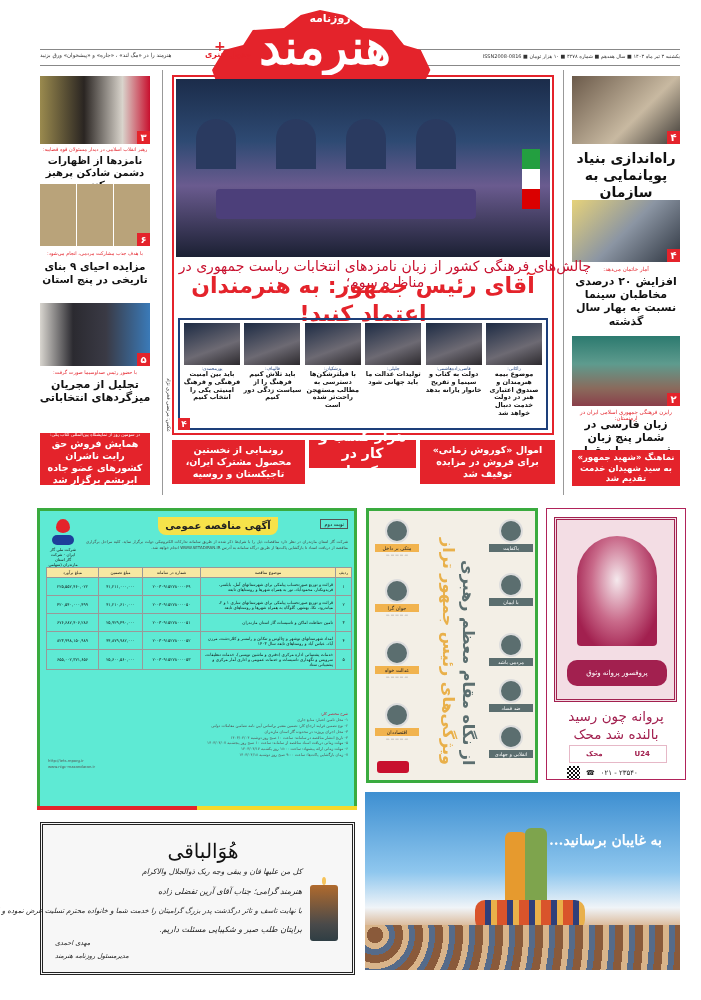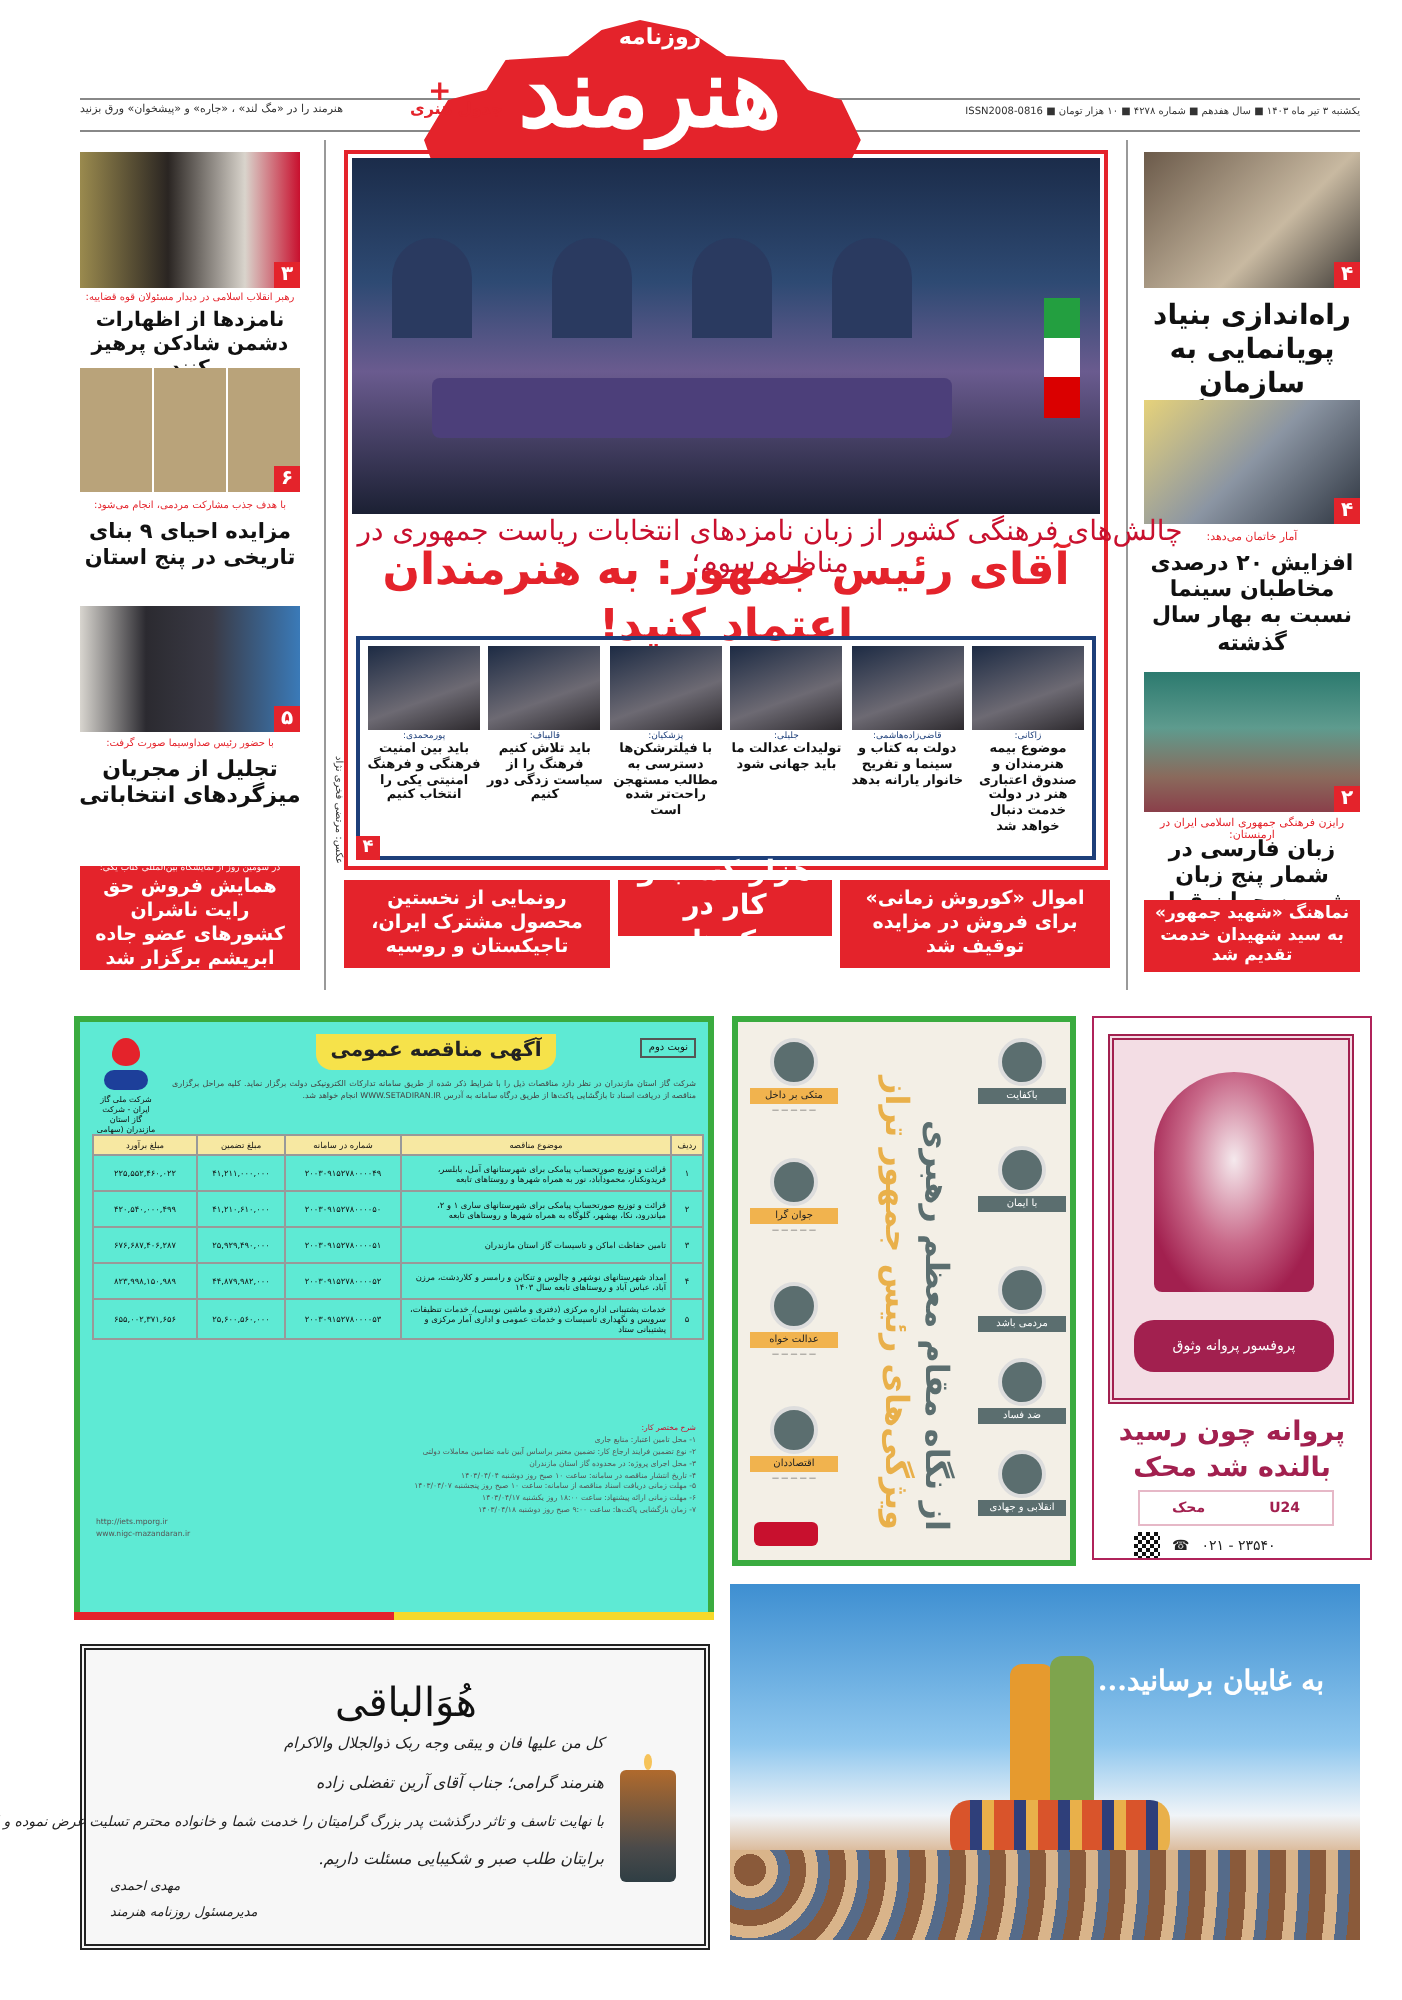--- a/index.html
+++ b/index.html
@@ -43,21 +43,21 @@
 .info-col-title2{color:#5b6e6f}
 .info-item{position:absolute;width:44px;text-align:center}
 .info-icon{width:24px;height:24px;border-radius:50%;background:#5b6e6f;margin:0 auto;border:2px solid #ddd}
 .info-label{font-size:5px;color:#fff;background:#5b6e6f;margin-top:1px;padding:1px 0}
 .info-label.y{background:#f1b34e;color:#222}
 .info-desc{font-size:3.5px;color:#333;line-height:1.3;margin-top:1px}
 .mahak{position:absolute;left:546px;top:508px;width:140px;height:272px;border:1px solid #b0235a;background:#fff}
 .mahak-frame{position:absolute;left:7px;top:8px;width:123px;height:185px;background:#f3dde4;border:3px double #a2204f}
 .mahak-portrait{position:absolute;left:20px;top:16px;width:80px;height:110px;background:radial-gradient(ellipse at 50% 40%,#f5e9ed 0,#c96a8a 45%,#a2204f 80%);border-radius:40px 40px 4px 4px}
 .mahak-cap{position:absolute;left:10px;top:140px;width:100px;height:26px;background:#a2204f;border-radius:10px;color:#fff;font-size:7px;text-align:center;line-height:26px;font-family:"DejaVu Serif",serif}
-.mahak-hl{position:absolute;left:5px;top:198px;width:128px;text-align:center;font-size:13.5px;color:#a2204f;font-weight:bold;line-height:18px}
+.mahak-hl{position:absolute;left:5px;top:198px;width:128px;text-align:center;font-size:13.5px;color:#a2204f;font-weight:normal;line-height:18px}
 .mahak-logos{position:absolute;left:22px;top:236px;width:98px;height:18px;border:1px solid #e6b8c7;display:flex;justify-content:space-around;align-items:center;font-size:7px;color:#a2204f;font-weight:bold}
 .mahak-contact{position:absolute;left:20px;top:257px;width:110px;display:flex;align-items:center;gap:6px;font-size:7px;color:#222;direction:ltr;justify-content:flex-start}
 .qr{width:13px;height:13px;background:repeating-conic-gradient(#111 0 25%,#fff 0 50%) 0 0/4px 4px}
 .obit{position:absolute;left:40px;top:822px;width:315px;height:153px;border:3px double #222;background:#f7f7f7}
 .obit-title{position:absolute;left:110px;top:14px;width:100px;text-align:center;font-size:20px;font-family:"DejaVu Serif",serif}
 .obit-line{position:absolute;font-size:8px;font-style:italic;font-family:"DejaVu Serif",serif;color:#222;white-space:nowrap}
 .candle{position:absolute;right:14px;top:60px;width:28px;height:56px;background:linear-gradient(180deg,#b06a2d,#4a4a4a 70%,#2f3e44);border-radius:3px}
 .candle-flame{position:absolute;right:26px;top:52px;width:4px;height:8px;background:#f6c35a;border-radius:50%}
 .ghadir{position:absolute;left:365px;top:792px;width:315px;height:178px;background:linear-gradient(180deg,#3e8fd1 0%,#8fc7ee 45%,#f0f4f8 65%,#c7823f 85%,#6a4a35 100%);overflow:hidden}
 .ghadir-text{position:absolute;right:18px;top:40px;color:#fff;font-size:14px;font-weight:bold;font-family:"DejaVu Serif",serif}

